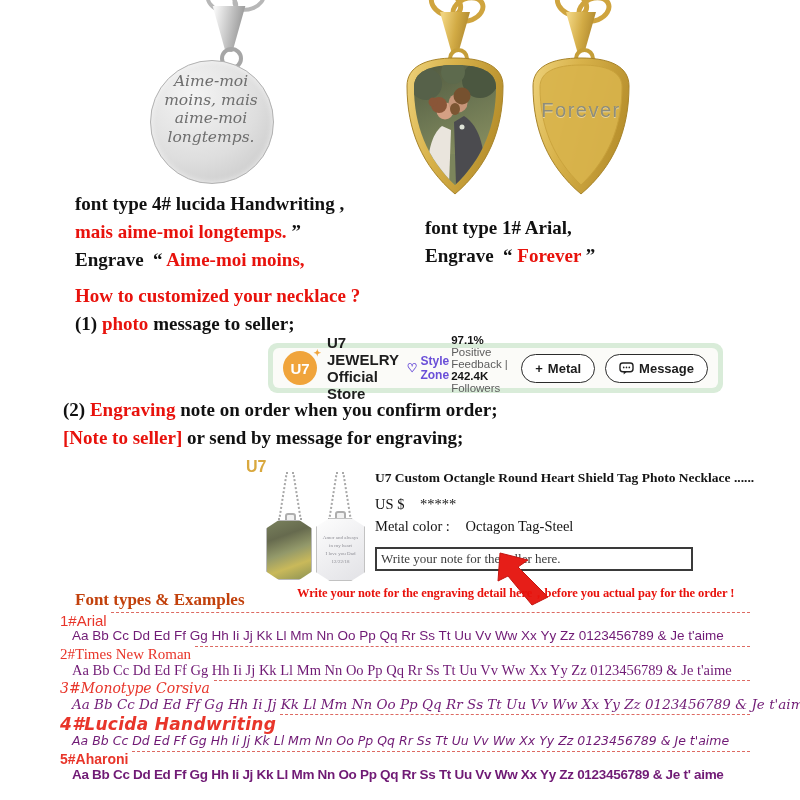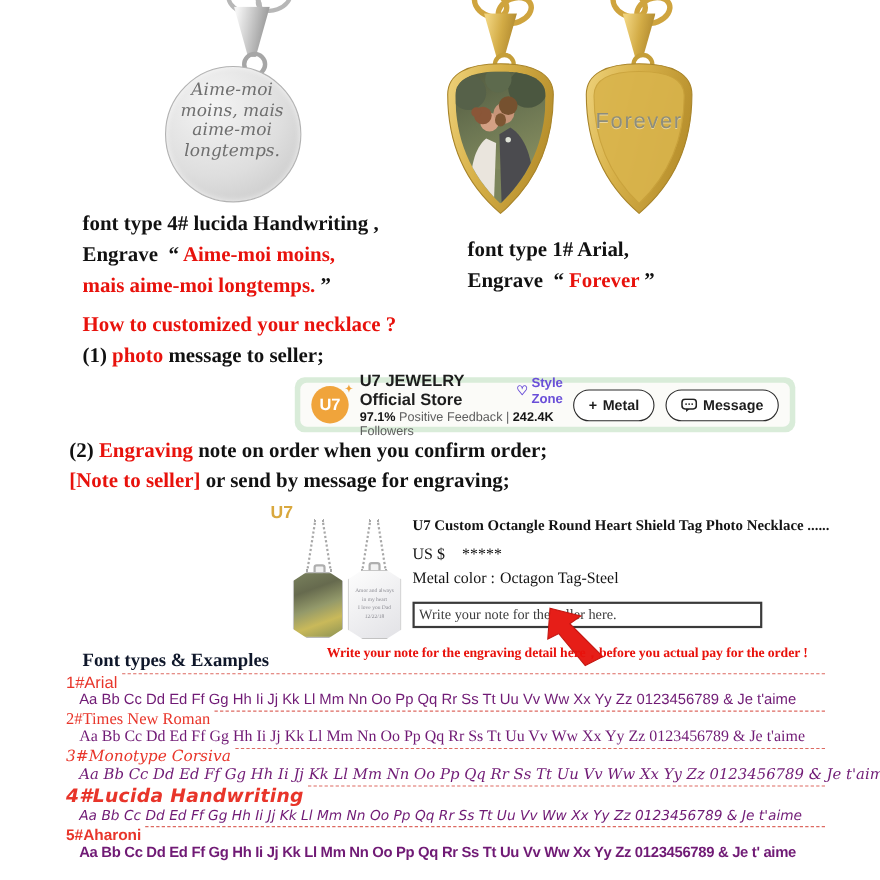--- a/index.html
+++ b/index.html
@@ -37,21 +37,21 @@
 
   
   .banner{position:absolute;left:268px;top:343px;width:455px;height:50px;background:#d9ecd9;
           border-radius:9px;padding:5px;box-sizing:border-box;}
   .banner-in{background:#fbfbf8;border-radius:6px;height:100%;display:flex;align-items:center;
              padding:0 10px;box-sizing:border-box;font-family:"Liberation Sans",sans-serif;}
   .logo{width:34px;height:34px;border-radius:50%;background:#f0a43b;color:#fff;flex:0 0 34px;
         display:flex;align-items:center;justify-content:center;font:bold 15px "Liberation Sans",sans-serif;
         position:relative;margin-right:10px;}
   .logo .star{position:absolute;top:-3px;right:-4px;font-size:9px;color:#f0a43b;}
-  .store-col{display:flex;flex-direction:column;gap:2px;}
+  .store-col{display:flex;gap:2px;}
   .store-row1{display:flex;align-items:center;gap:8px;}
   .store-name{font:bold 15px "Liberation Sans",sans-serif;color:#1d1d1d;}
   .zone{color:#6a4fd8;font:bold 12px "Liberation Sans",sans-serif;display:flex;align-items:center;gap:3px;}
   .store-row2{font:11.5px "Liberation Sans",sans-serif;color:#5d5d5d;}
   .store-row2 b{color:#141414;}
   .btns{margin-left:auto;display:flex;gap:10px;}
   .pill{border:1.6px solid #2b2b2b;border-radius:17px;background:#fff;padding:6px 13px;
         font:bold 13px "Liberation Sans",sans-serif;color:#1c1c1c;display:flex;align-items:center;gap:5px;cursor:pointer;}
 
   
@@ -67,21 +67,21 @@
      align-items:center;justify-content:center;gap:2px;}
   .tag-text div{font:5px/6px "Liberation Serif",serif;color:#8d8d94;}
   .l-title{position:absolute;left:375px;top:470px;width:400px;font:bold 13.5px "Liberation Serif",serif;}
   .l-price{position:absolute;left:375px;top:496px;font:14.5px "Liberation Serif",serif;}
   .l-metal{position:absolute;left:375px;top:518px;font:14.5px "Liberation Serif",serif;}
   .note-box{position:absolute;left:375px;top:547px;width:306px;height:20px;border:2px solid #3a3a3a;
             font:13px/20px "Liberation Serif",serif;color:#3c3c3c;padding:0 4px;background:#fff;}
   .warning{position:absolute;left:297px;top:585px;font:bold 12.5px "Liberation Serif",serif;color:#e8120c;letter-spacing:-0.1px;}
 
   
-  .f-head{position:absolute;left:75px;top:590px;font:bold 17px "Liberation Serif",serif;color:#0f172a;}
+  .f-head{position:absolute;left:75px;top:590px;font:bold 17px "Liberation Serif",serif;color:#c2410c;}
   .f-rows{position:absolute;left:60px;top:612px;width:692px;}
   .f-row{margin:0 0 1px 0;}
   .lab-row{display:flex;align-items:flex-start;height:16px;}
   .lab{white-space:nowrap;color:#e8352a;}
   .rule{flex:1;border-bottom:1px dashed #dd6a62;margin:0 2px 4px 4px;}
   .ex{white-space:nowrap;color:#701a75;padding-left:12px;height:17px;}
   .r1 .lab{font:15px "Liberation Sans",sans-serif;}
   .r1 .ex{font:13.5px "Liberation Sans",sans-serif;}
   .r2 .lab{font:15px "Liberation Serif",serif;}
   .r2 .ex{font:14.5px "Liberation Serif",serif;}
@@ -159,27 +159,27 @@
   <svg class="abs" style="left:0;top:56px;" width="114" height="140" viewBox="0 0 114 140">
     <path d="M57 2 C27 2 9 11 9 30 C9 74 24 110 57 138 C90 110 105 74 105 30 C105 11 87 2 57 2 Z" fill="url(#goldGrad)" stroke="#a8842a" stroke-width="1"></path>
     <path d="M57 9 C31 9 16 16 16 31 C16 70 29 102 57 129 C85 102 98 70 98 31 C98 16 83 9 57 9 Z" fill="#d9b44c" stroke="#c9a23c" stroke-width="1" opacity="0.9"></path>
   </svg>
   <div class="forever" style="top:99px;">Forever</div>
 </div>
 
 <div class="cap" style="left:75px;top:190px;">
   <div>font type 4# lucida Handwriting ,</div>
   <div>
+    <span class="red">mais aime-moi longtemps.</span>
+    <span>”</span>
+  </div>
+  <div>
     <span>Engrave</span>
     &nbsp;<span>“</span>
     <span class="red">Aime-moi moins,</span>
-  </div>
-  <div>
-    <span class="red">mais aime-moi longtemps.</span>
-    <span>”</span>
   </div>
 </div>
 
 <div class="cap" style="left:425px;top:214px;">
   <div>font type 1# Arial,</div>
   <div>
     <span>Engrave</span>
     &nbsp;<span>“</span>
     <span class="red">Forever</span>
     <span>”</span>
@@ -262,21 +262,21 @@
   </div>
 </div>
 
 <div class="l-title">U7 Custom Octangle Round Heart Shield Tag Photo Necklace ......</div>
 <div class="l-price">
   <span>US $</span>
   <span style="margin-left:12px;">*****</span>
 </div>
 <div class="l-metal">
   <span>Metal color :</span>
-  <span style="margin-left:1px;">Octagon Tag-Steel</span>
+  <span style="margin-left:12px;">Octagon Tag-Steel</span>
 </div>
 <div class="note-box">Write your note for the seller here.</div>
 
 <svg class="abs" style="left:494px;top:549px;" width="70" height="58" viewBox="0 0 70 58">
   <polygon points="6,4 34,11 24,18 54,48 38,56 14,27 4,32" fill="#e61e18" stroke="#c21510" stroke-width="1"></polygon>
 </svg>
 
 <div class="warning">Write your note for the engraving detail here，before you actual pay for the order !</div>
 
 <div class="f-head">Font types  &amp;   Examples</div>

